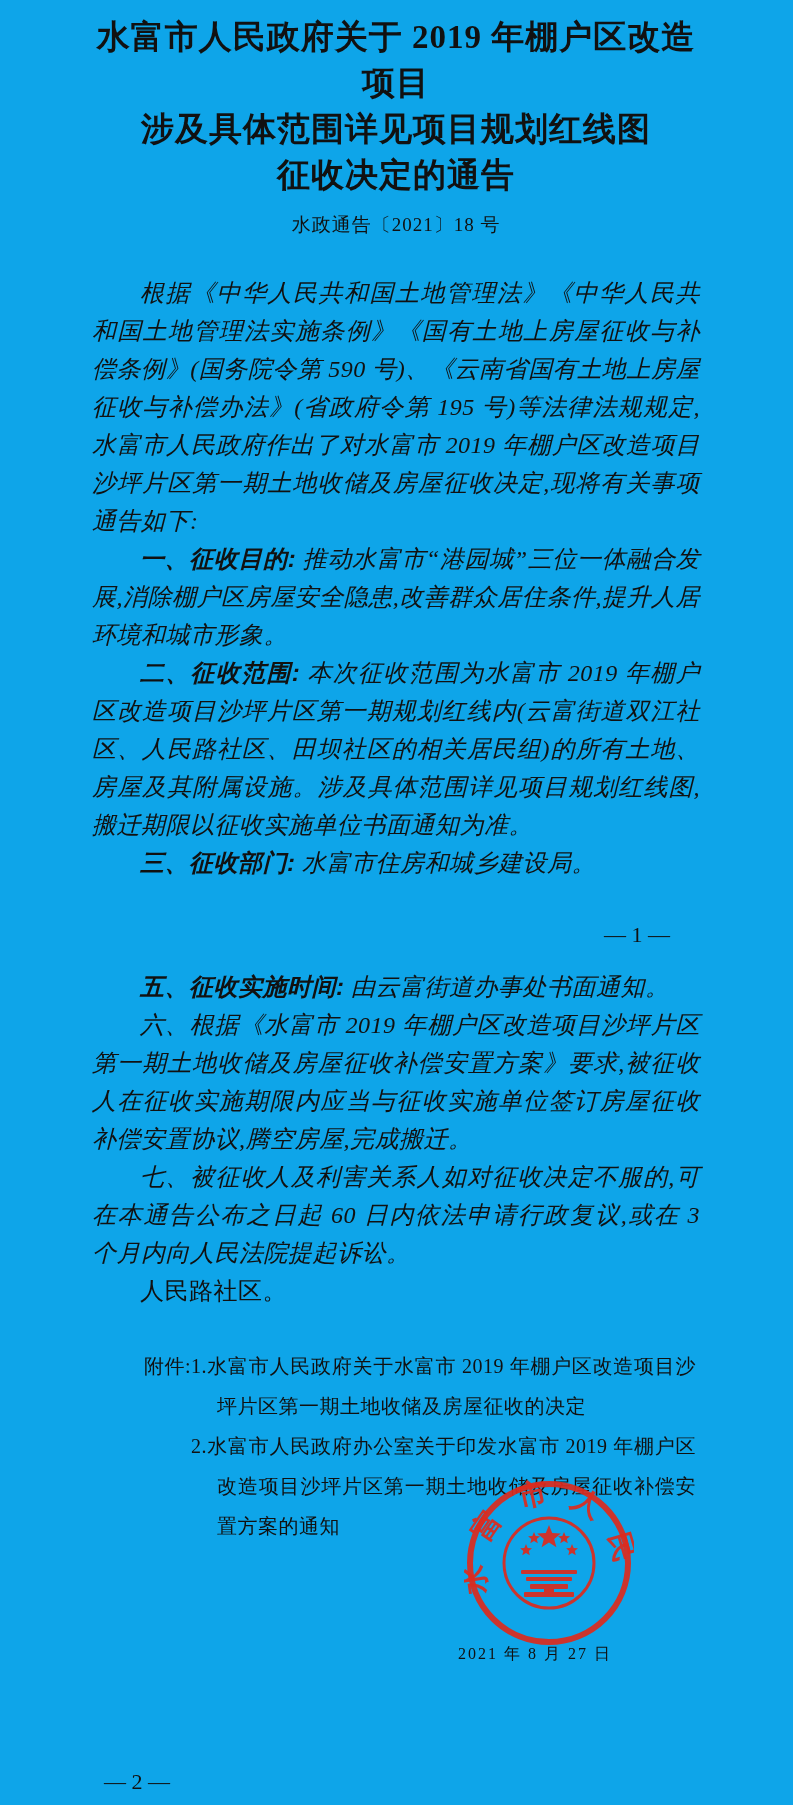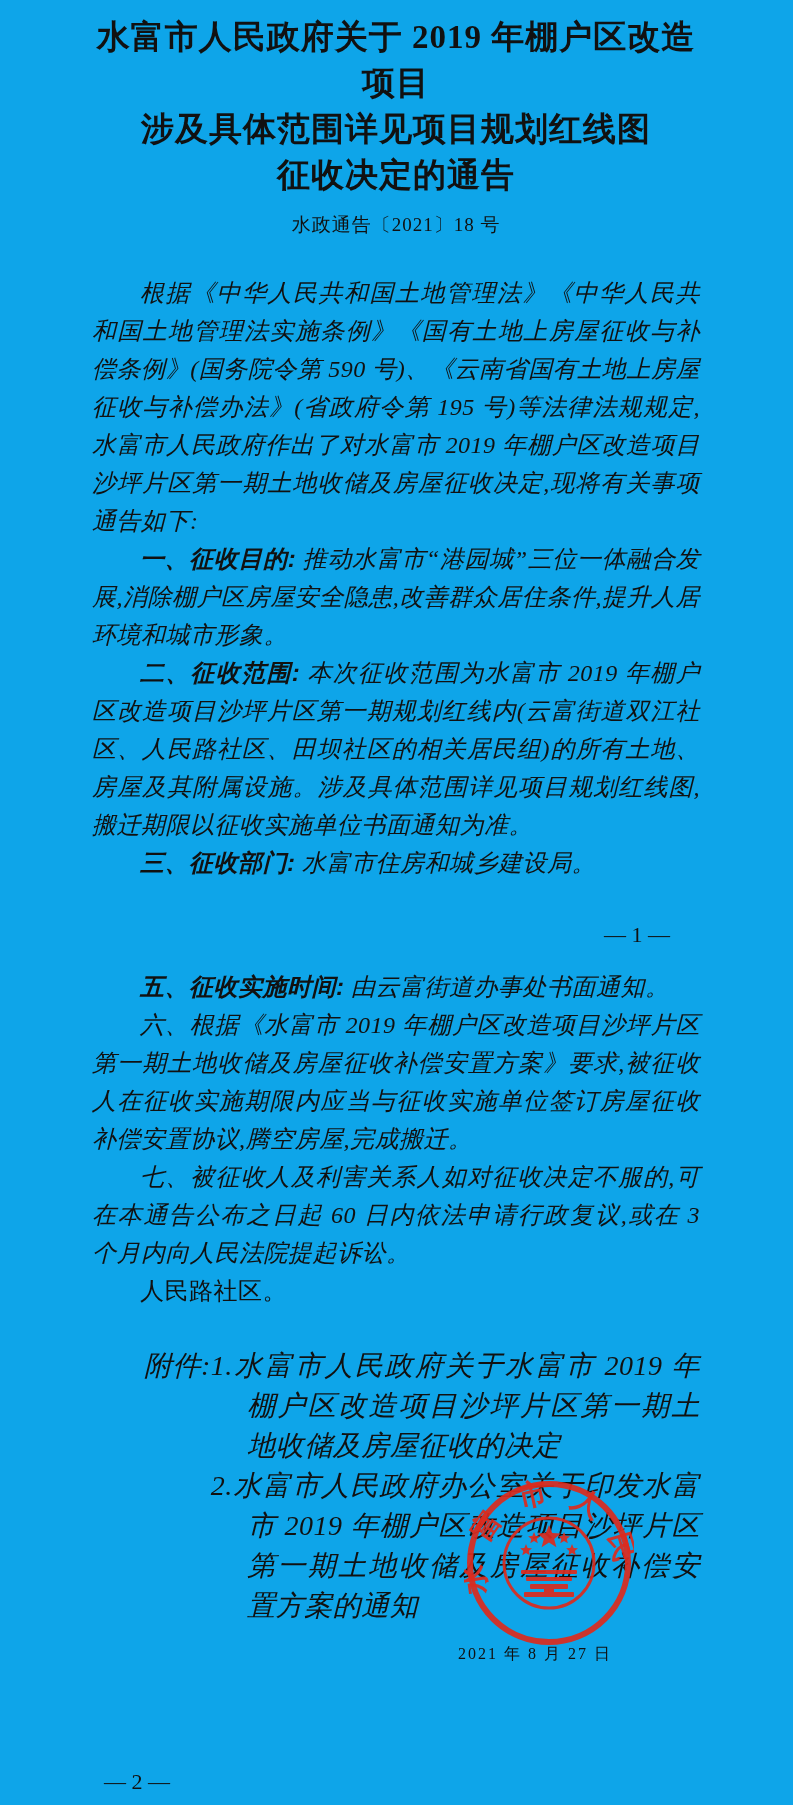--- a/index.html
+++ b/index.html
@@ -65,24 +65,23 @@
     margin:0;
     font-size:24px;
     line-height:38px;
     text-indent:2em;
     letter-spacing:0.5px;
   }
   .attachment{
     margin-top:36px;
     margin-left:52px;
     display:flex;
-    font-size:28px;
+    font-size:20px;
     line-height:40px;
     letter-spacing:0.5px;
-    font-style:italic;
   }
   .att-label{white-space:nowrap;}
   .att-items{width:505px;}
   .att-item{
     padding-left:1.3em;
     text-indent:-1.3em;
     text-align:justify;
   }
   .seal{
     position:absolute;

